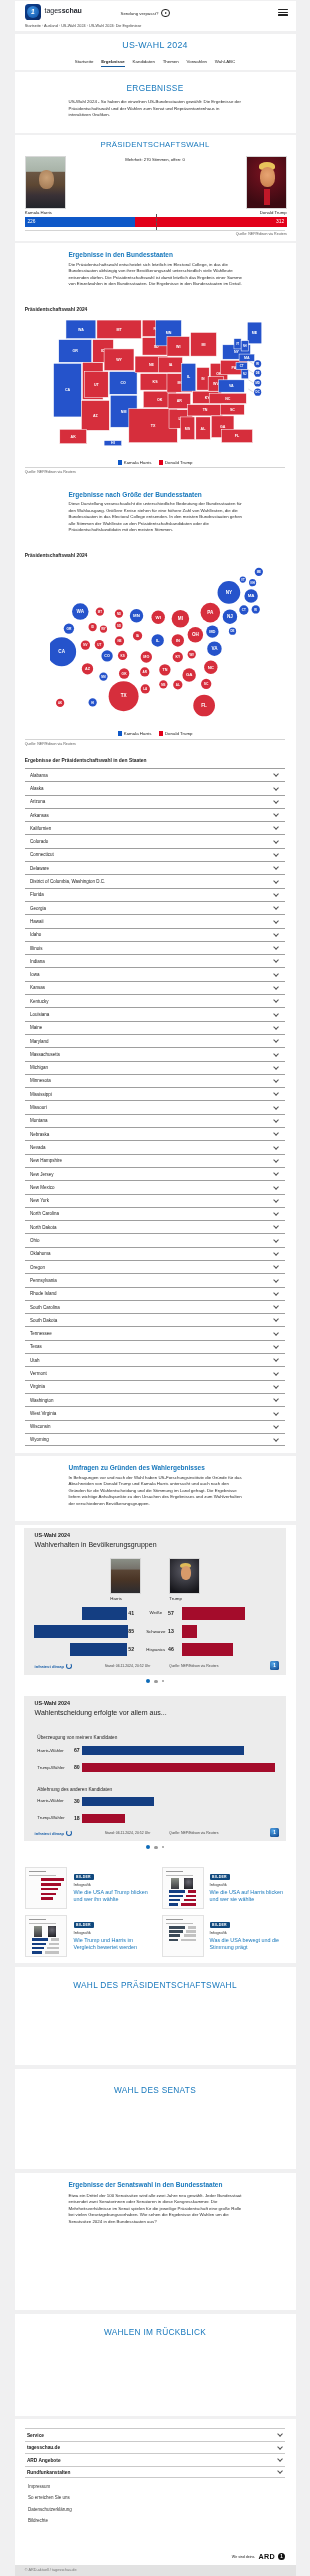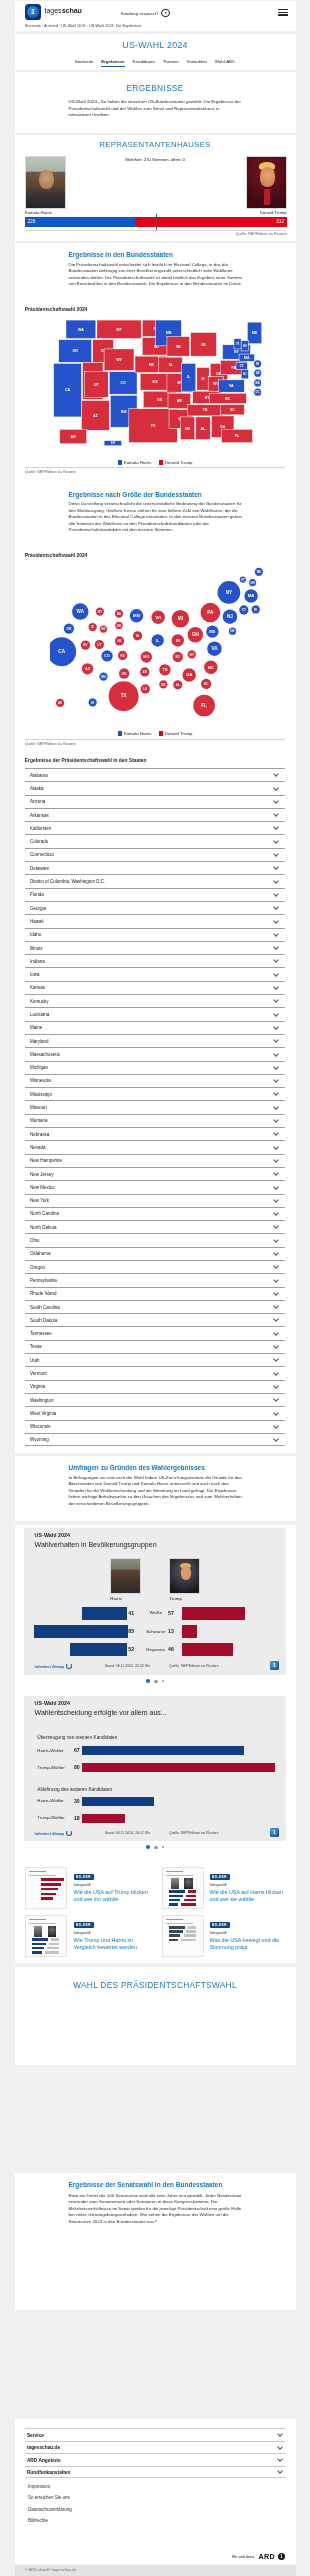--- a/index.html
+++ b/index.html
@@ -74,21 +74,21 @@
         <span style="font-size: 4.4px; color: rgb(34, 34, 34); padding-bottom: 1.6px; cursor: pointer;">Wahl-ABC</span>
       </div>
   </div>
 
   <div class="card" style="top:72px;height:61px;">
     <div class="h-big" style="top:11.4px;">ERGEBNISSE</div>
     <div class="para" style="top:27px;">US-Wahl 2024 - So haben die einzelnen US-Bundesstaaten gewählt: Die Ergebnisse der Präsidentschaftswahl und der Wahlen zum Senat und Repräsentantenhaus in interaktiven Grafiken.</div>
   </div>
 
   <div class="card" style="top:135px;height:106px;">
-    <div class="h-big" style="top:5.2px;font-size:7.8px;">REPRÄSENTANTENHAUSES</div>
+    <div class="h-big" style="top:5.2px;font-size:7.8px;">PRÄSIDENTSCHAFTSWAHL</div>
     <div style="position:absolute;left:0;top:22px;width:100%;text-align:center;font-size:4.2px;color:#222;">Mehrheit: 270 Stimmen, offen: 0</div>
     <div class="photo" style="left:10.3px;top:21px;width:41px;height:53px;background:linear-gradient(180deg,#b9c4bb 0%,#a8b3a8 28%,#6b5744 30%,#5d4733 55%,#3a3136 75%,#23252b 100%);">
       <div style="position:absolute;left:13.4px;top:13.4px;width:14.5px;height:18.6px;border-radius:46%;background:radial-gradient(circle at 50% 40%,#caa177,#9c7450);"></div>
     </div>
     <div class="photo" style="left:231px;top:21px;width:41px;height:53px;background:radial-gradient(circle at 50% 30%,#7a1220,#3c0a12 80%);">
       <div style="position:absolute;left:12.4px;top:5.2px;width:16.5px;height:8.3px;border-radius:50% 50% 30% 30%;background:#e8c35a;"></div>
       <div style="position:absolute;left:13px;top:10.3px;width:15.5px;height:19.6px;border-radius:45%;background:radial-gradient(circle at 50% 40%,#e8a573,#c67c4a);"></div>
       <div style="position:absolute;left:17.6px;top:32px;width:6.2px;height:15.5px;background:#c01828;"></div>
     </div>
     <div style="position:absolute;left:10.3px;top:75px;font-size:4.3px;color:#222;">Kamala Harris</div>
@@ -702,23 +702,29 @@
             <div style="height:2.6px;width:14.5px;background:#c2c2c2;"></div>
           </div>
         </div>
         <div style="position: absolute; left: 195px; top: 393px; width: 82px; cursor: pointer;"><span class="badge">BILDER</span><div class="kicker">Infografik</div><div class="tz-title">Was die USA bewegt und die Stimmung prägt</div></div>
       </div>
   </div>
 
   <div class="card" style="top:1967px;height:98px;">
     <div class="h-big" style="top:13.4px;">WAHL DES PRÄSIDENTSCHAFTSWAHL</div>
   </div>
+  <div class="card" style="top:2069px;height:100px;">
+    <div class="h-big" style="top:15.5px;">WAHL DES SENATS</div>
+  </div>
   <div class="card" style="top:2173px;height:137px;">
     <div class="h-sub" style="top:8.3px;">Ergebnisse der Senatswahl in den Bundesstaaten</div>
     <div class="para" style="top:19.6px;">Etwa ein Drittel der 100 Senatssitze wird alle zwei Jahre neu gewählt. Jeder Bundesstaat entsendet zwei Senatorinnen oder Senatoren in diese Kongresskammer. Die Mehrheitsverhältnisse im Senat spielen für die jeweilige Präsidentschaft eine große Rolle bei vielen Gesetzgebungsvorhaben. Wie sehen die Ergebnisse der Wahlen um die Senatssitze 2024 in den Bundesstaaten aus?</div>
+  </div>
+  <div class="card" style="top:2314px;height:102px;">
+    <div class="h-big" style="top:13.4px;">WAHLEN IM RÜCKBLICK</div>
   </div>
 
   <div class="card" style="top:2419px;height:146px;">
     <div class="f-acc" id="footerAcc" style="top:9.3px;">
         <div class="f-row">
           <span>Service</span>
           <i class="chev"></i>
         </div>
         <div class="f-row">
           <span>tagesschau.de</span>

